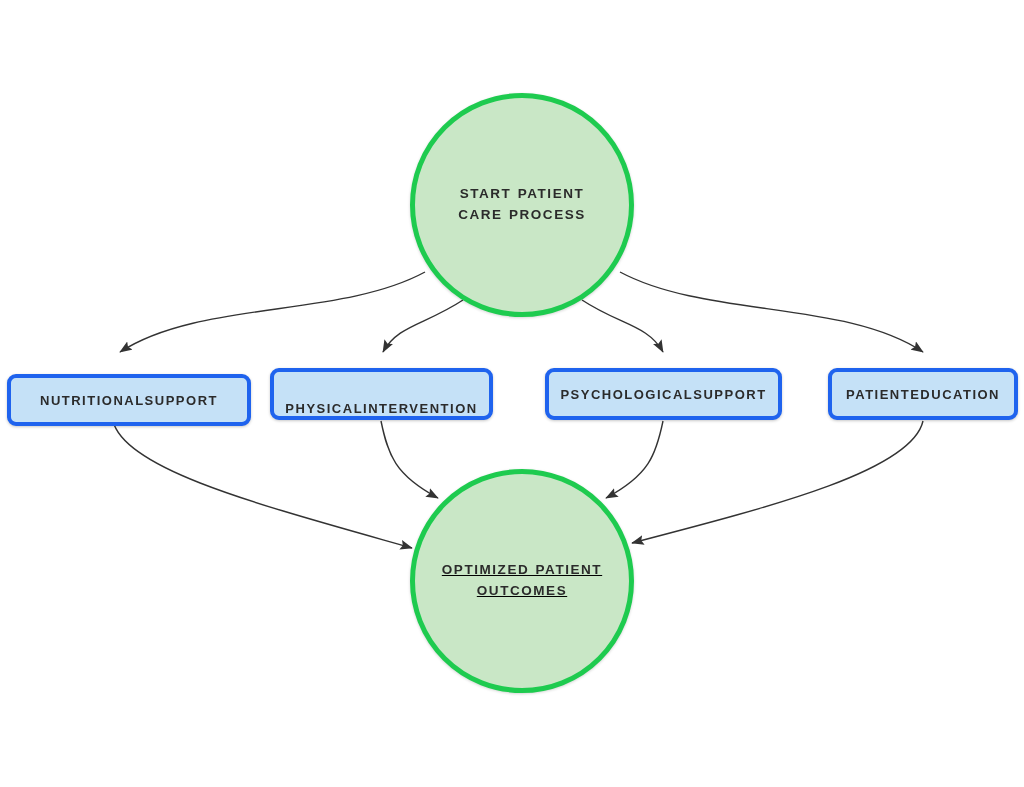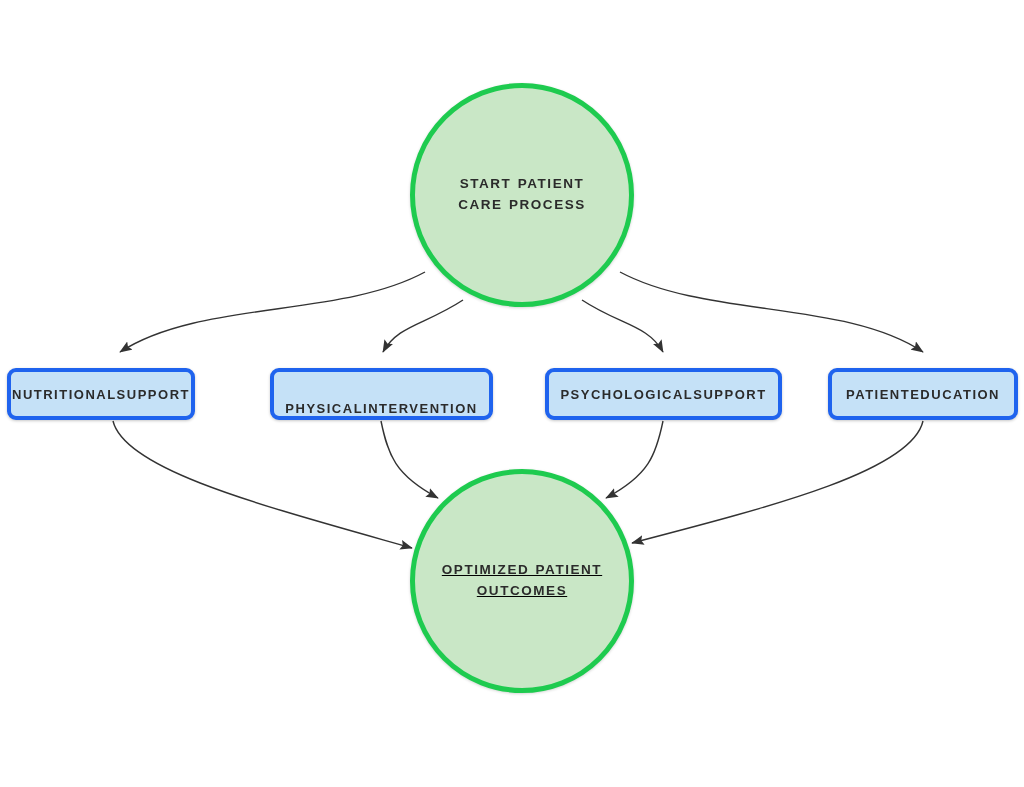--- a/index.html
+++ b/index.html
@@ -51,21 +51,21 @@
     letter-spacing: 1.55px;
     line-height: 1.55;
     color: #2b2b2b;
     text-transform: uppercase;
     width: 80%;
     word-spacing: 1px;
   }
 
   #node-start {
     left: 410px;
-    top: 83px;
+    top: 93px;
     width: 224px;
     height: 224px;
   }
   #node-outcome {
     left: 410px;
     top: 469px;
     width: 224px;
     height: 224px;
     text-decoration: underline;
   }
@@ -86,21 +86,21 @@
   }
   .rect-label {
     font-size: 13px;
     font-weight: 700;
     letter-spacing: 1.5px;
     color: #2b2b2b;
     text-transform: uppercase;
     white-space: nowrap;
   }
 
-  #node-nutritional  { left: 7px;   width: 188px; }
+  #node-nutritional  { left: 7px;   width: 244px; margin-top: 6px; }
   #node-physical     { left: 270px; width: 223px; align-items: flex-end; }
   #node-psych        { left: 545px; width: 237px; }
   #node-education    { left: 828px; width: 190px; }
 </style>
 </head>
 <body>
 
 <div id="canvas">
 
   <svg id="edges" viewBox="0 0 1024 787">

